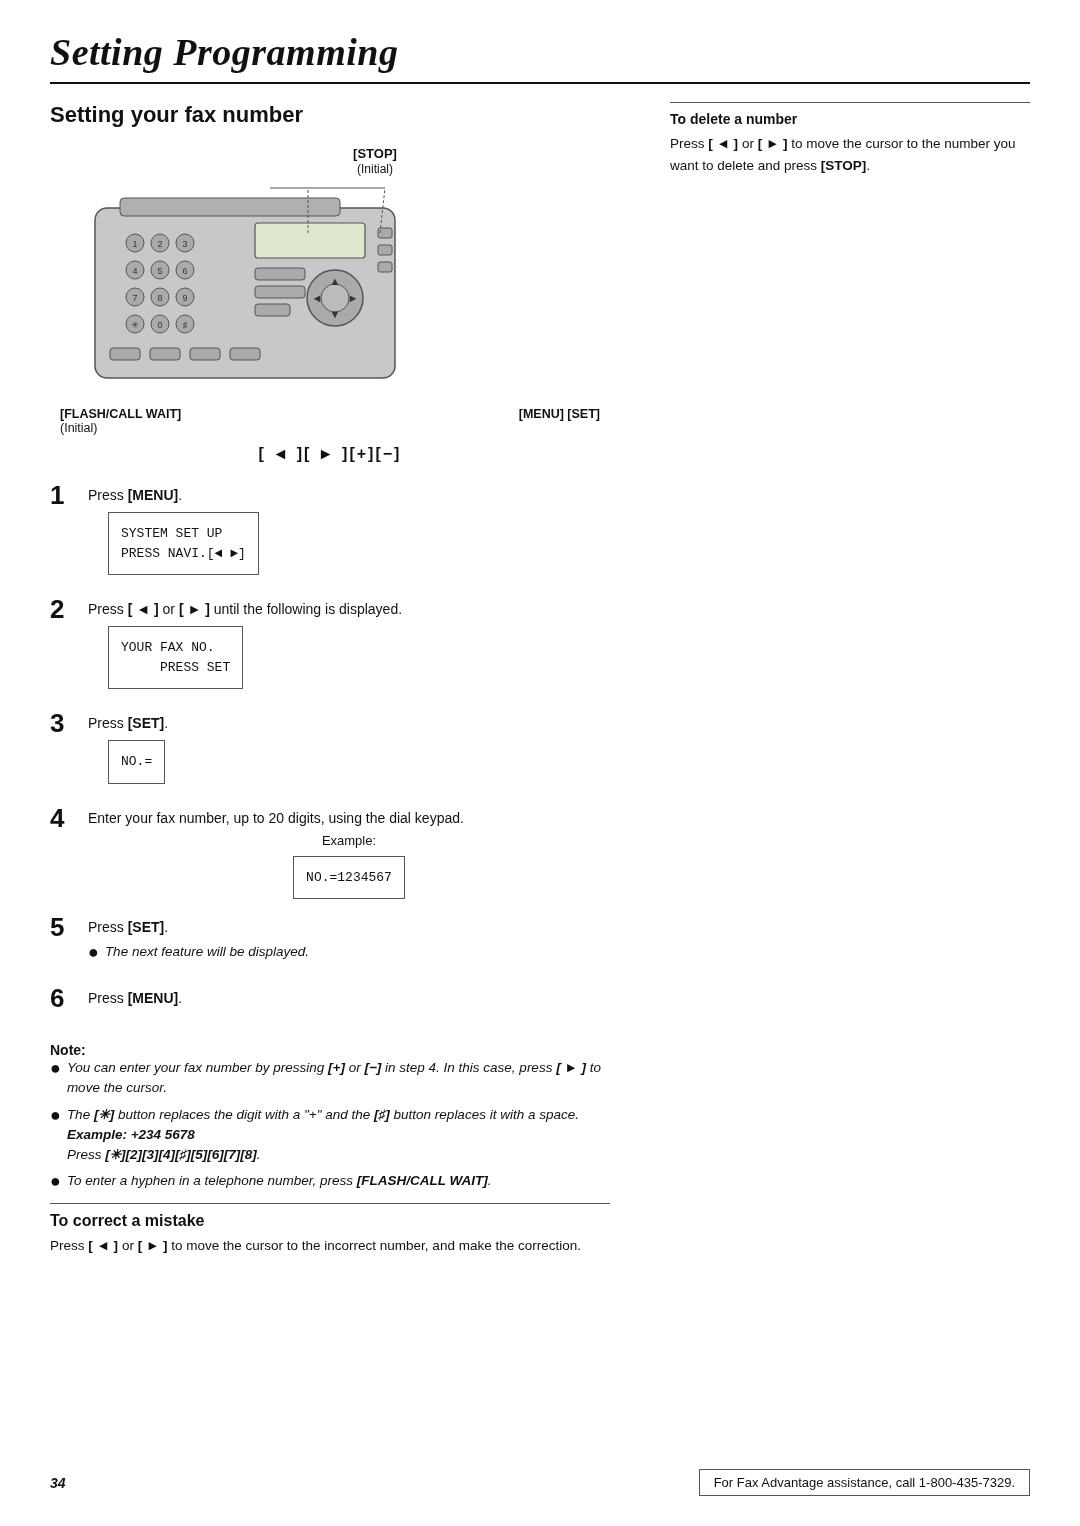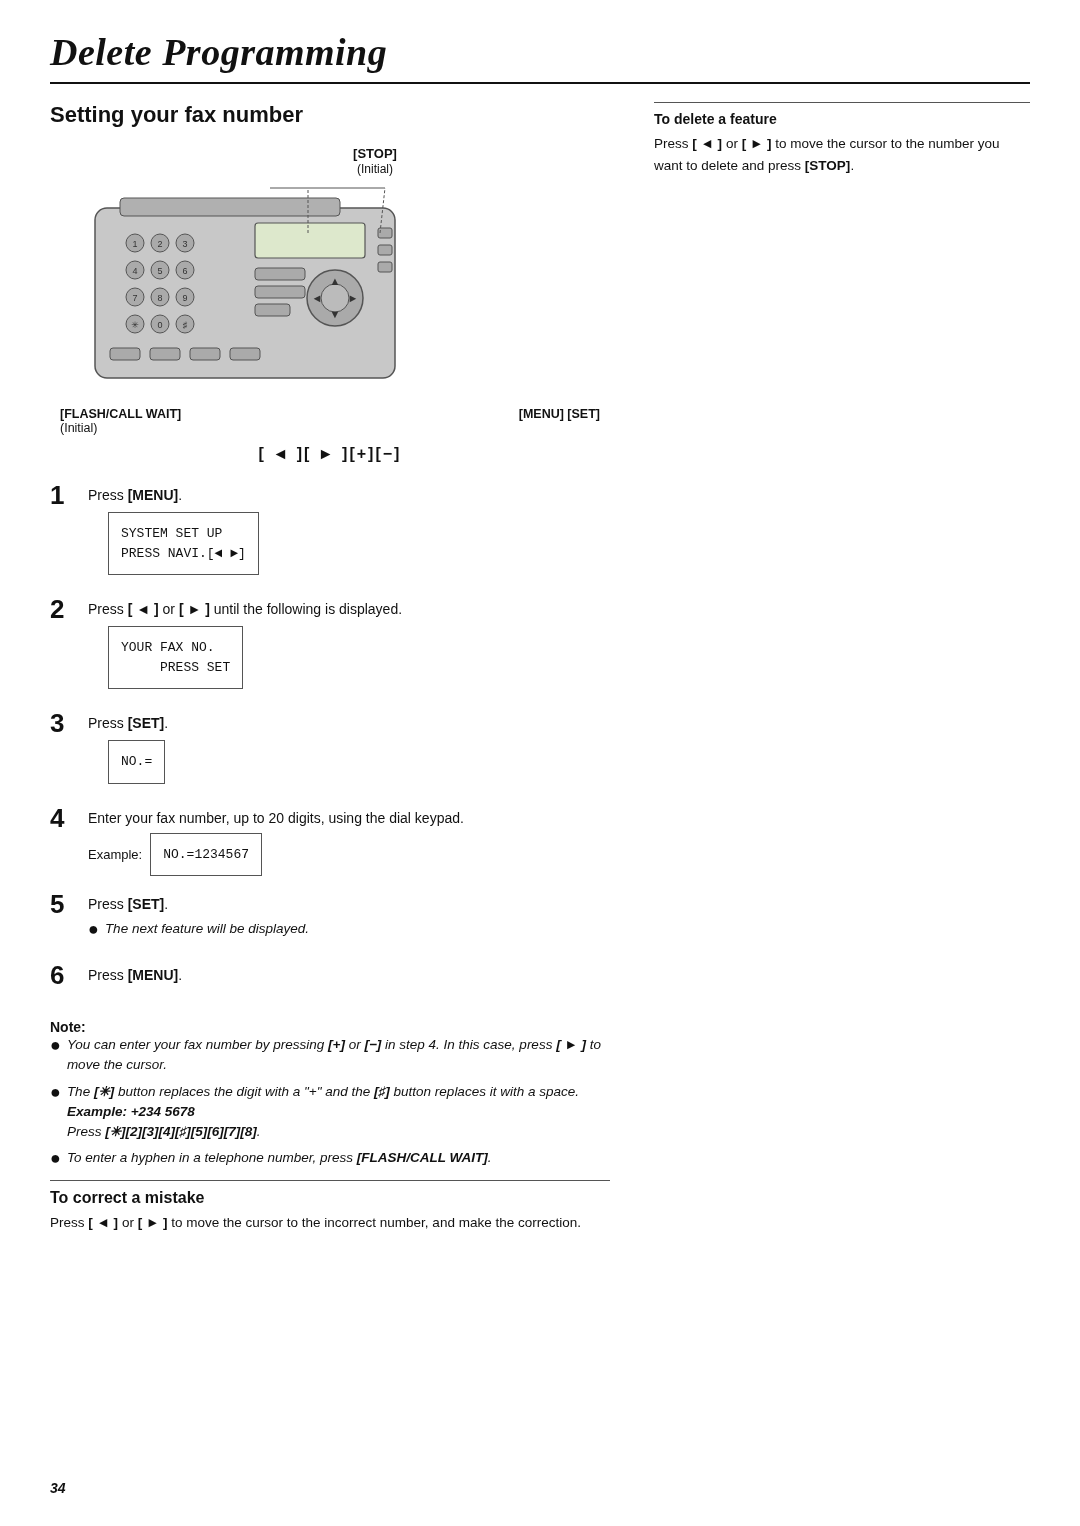--- a/index.html
+++ b/index.html
@@ -20,21 +20,21 @@
       margin-bottom: 8px;
       letter-spacing: 0.5px;
     }
     hr.title-rule {
       border: none;
       border-top: 2px solid #111;
       margin-bottom: 18px;
     }
     .content-area {
       display: flex;
-      gap: 44px;
+      gap: 60px;
     }
     .left-col {
       flex: 0 0 560px;
       max-width: 560px;
     }
     .right-col {
       flex: 1;
     }
     h2.section-title {
       font-size: 22px;
@@ -113,20 +113,21 @@
       font-size: 13px;
       padding: 11px 12px;
       margin: 6px 0 6px 20px;
       line-height: 1.5;
     }
     .example-line {
       display: flex;
       align-items: center;
       gap: 8px;
       margin-top: 4px;
+      flex-direction: column;
     }
     .example-label {
       font-size: 13px;
     }
     .notes-section {
       margin-top: 30px;
     }
     .notes-title {
       font-weight: bold;
       font-size: 14px;
@@ -200,21 +201,21 @@
     }
     
     kbd {
       font-family: Arial, Helvetica, sans-serif;
       font-weight: bold;
     }
   </style>
 </head>
 <body>
 
-<h1 class="main-title">Delete Programming</h1>
+<h1 class="main-title">Setting Programming</h1>
 <hr class="title-rule">
 
 <div class="content-area">
 
   <div class="left-col">
     <h2 class="section-title">Setting your fax number</h2>
 
     <div class="device-area">
       
       <div class="stop-label">
@@ -378,21 +379,24 @@
     <hr class="section-rule">
     <div>
       <p class="subsection-title">To correct a mistake</p>
       <p class="subsection-text">Press <strong>[ ◄ ]</strong> or <strong>[ ► ]</strong> to move the cursor to the incorrect number, and make the correction.</p>
     </div>
   </div>
 
   <div class="right-col">
     <hr class="section-rule" style="margin-top:0;">
     <div>
-      <p class="subsection-title">To delete a feature</p>
+      <p class="subsection-title">To delete a number</p>
       <p class="subsection-text">Press <strong>[ ◄ ]</strong> or <strong>[ ► ]</strong> to move the cursor to the number you want to delete and press <strong>[STOP]</strong>.</p>
     </div>
   </div>
 </div>
 
 <div class="page-footer">
   <span class="footer-page-num">34</span>
+  <div class="footer-note">
+    <span>For Fax Advantage assistance, call 1-800-435-7329.</span>
+  </div>
 </div>
 
 </body></html>

